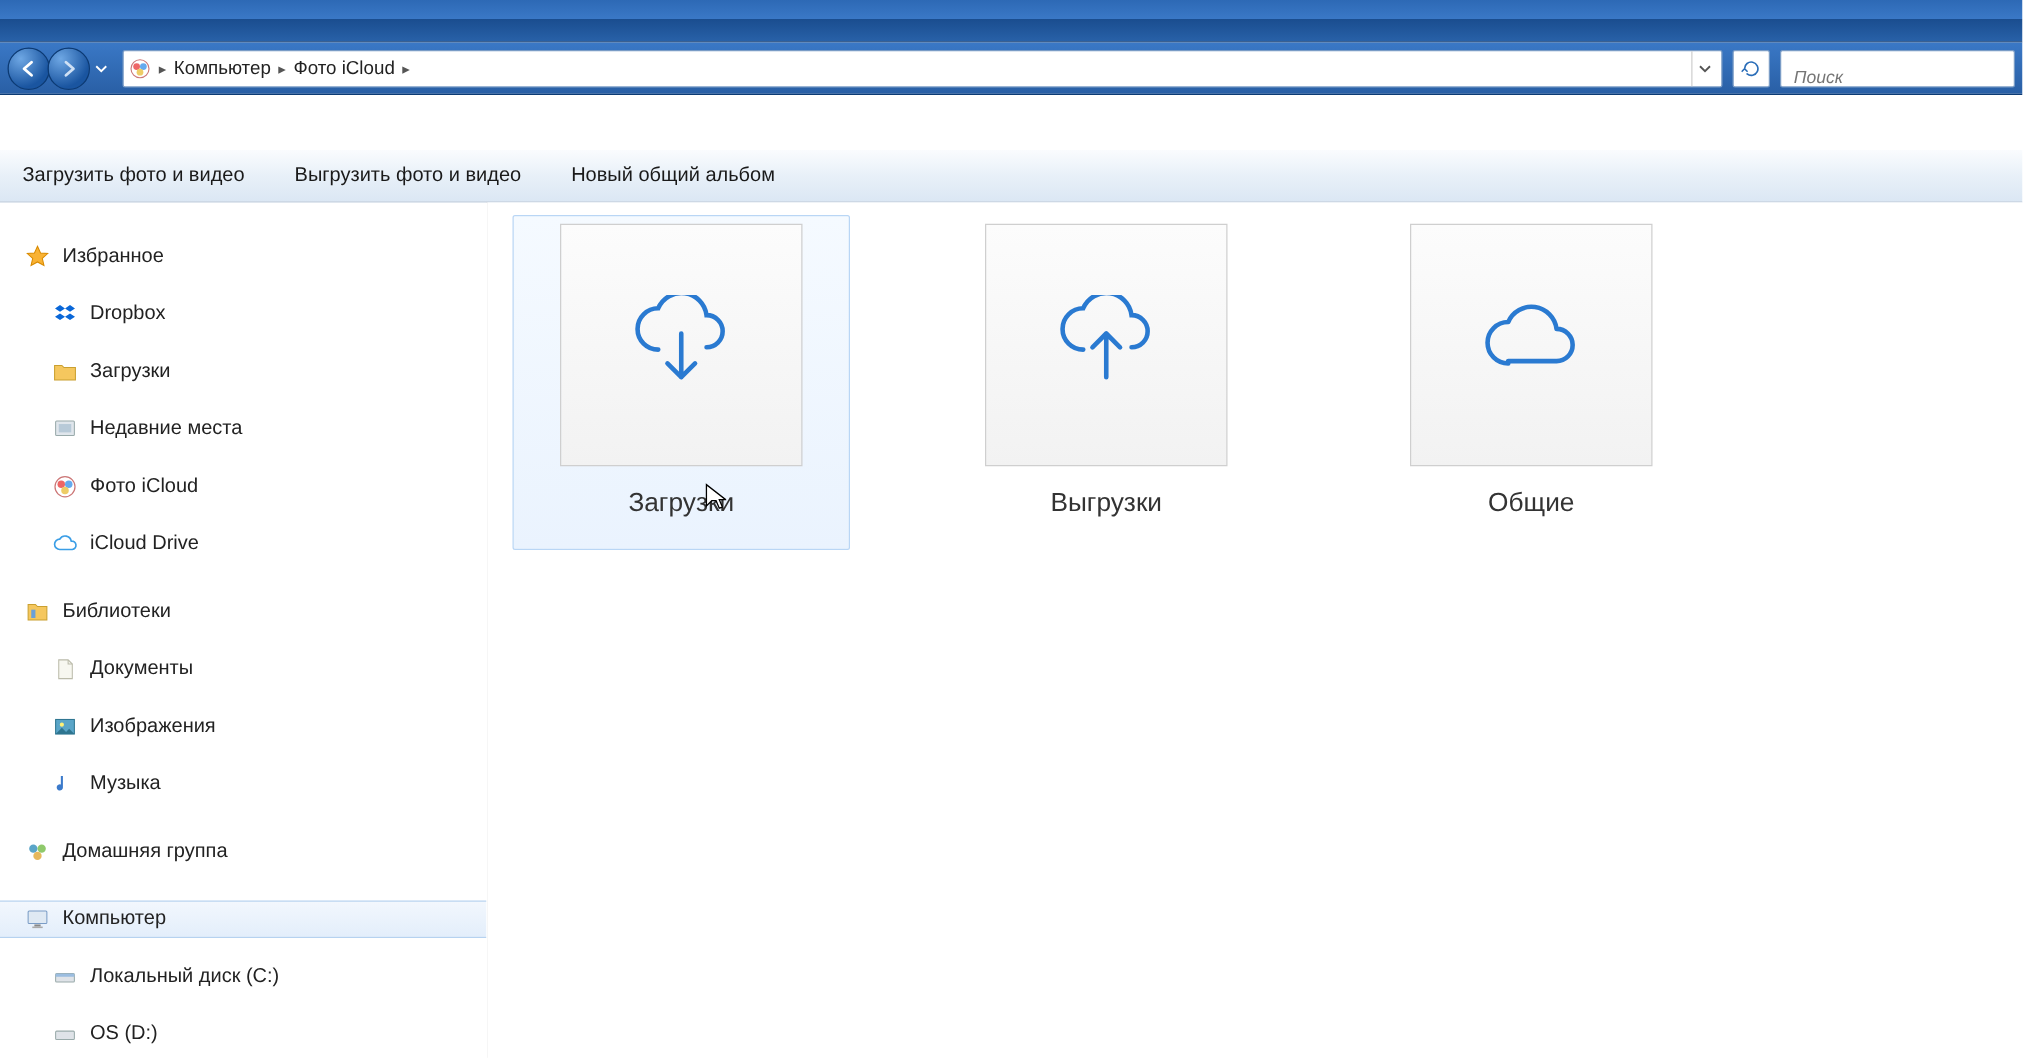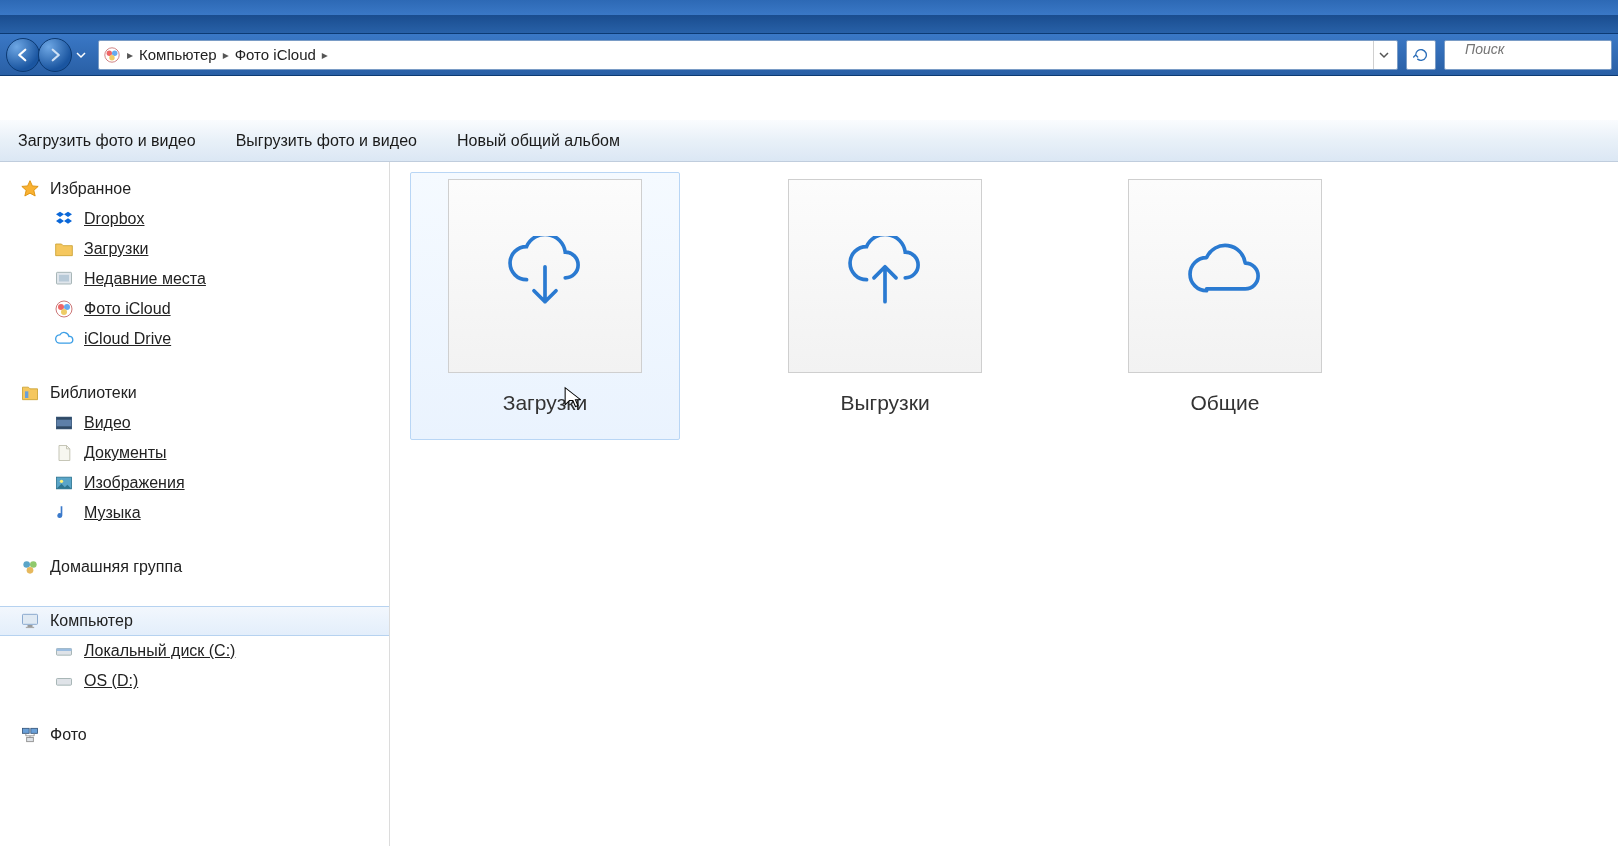--- a/index.html
+++ b/index.html
@@ -54,22 +54,22 @@
   .crumb-end-dd {
     margin-left:auto; width:20px; height:100%; display:flex; align-items:center; justify-content:center;
     border-left:1px solid #d0d0d0; cursor:pointer;
   }
   .refresh-btn {
     width:30px; height:30px;
     background:#fff; border:1px solid #7a9cc6; border-radius:2px;
     display:flex; align-items:center; justify-content:center; cursor:pointer;
   }
   .search-box {
-    width:168px; height:30px; background:#fff; border:1px solid #7a9cc6; border-radius:2px;
-    display:flex; align-items:flex-start; padding:0 20px;
+    width:188px; height:30px; background:#fff; border:1px solid #7a9cc6; border-radius:2px;
+    display:flex; align-items:flex-end; padding:0 10px;
   }
   .search-box input {
     border:none; outline:none; width:100%; font-style:italic; color:#888; font-size:14px;
     background:transparent;
   }
   
   
   .command-bar {
     height: 42px;
     background: linear-gradient(to bottom, #fafcfe 0%, #e8f0f8 50%, #dbe7f4 100%);
@@ -89,24 +89,24 @@
     border-right: 1px solid #dcdcdc;
     padding-top: 12px;
     overflow-y:auto;
   }
   .nav-group { margin-bottom: 24px; }
   .nav-header, .nav-item {
     display:flex; align-items:center; gap:10px;
     height:30px;
     padding-left: 20px;
     cursor:pointer;
-    font-size:16px; color:#222;
+    font-size:16px; color:#222;margin-top:16px;
   }
   .nav-header { font-size:16px; }
-  .nav-item { padding-left: 54px; text-decoration: underline; }
+  .nav-item { padding-left: 42px; }
   .nav-item.selected, .nav-header.selected {
     background: linear-gradient(to bottom, #f2f7fd, #e3eefb);
     border:1px solid #b6d2f0;
     border-left:none; border-right:none;
   }
   .nav-pane .ico { width:20px; height:20px; display:flex; align-items:center; justify-content:center; flex:0 0 20px; }
   .nav-pane .ico svg { width:20px; height:20px; }
   
   
   .content-pane {
@@ -271,30 +271,20 @@
             <svg viewBox="0 0 24 24">
               <path d="M3 5h7l2 2h9v13H3z" fill="#f5c75e" stroke="#caa030"></path>
               <rect x="6" y="10" width="4" height="8" fill="#6aa0d8"></rect>
             </svg>
           </span>
         <span>Библиотеки</span>
       </div>
       <div class="nav-item">
         <span class="ico">
             <svg viewBox="0 0 24 24">
-              <rect x="3" y="5" width="18" height="14" fill="#5d7fa8" stroke="#33547a"></rect>
-              <rect x="3" y="5" width="18" height="3" fill="#2f4965"></rect>
-              <rect x="3" y="16" width="18" height="3" fill="#2f4965"></rect>
-            </svg>
-          </span>
-        <span>Видео</span>
-      </div>
-      <div class="nav-item">
-        <span class="ico">
-            <svg viewBox="0 0 24 24">
               <path d="M6 3h9l4 4v14H6z" fill="#f7f7f0" stroke="#bba"></path>
               <path d="M15 3v4h4" fill="none" stroke="#bba"></path>
             </svg>
           </span>
         <span>Документы</span>
       </div>
       <div class="nav-item">
         <span class="ico">
             <svg viewBox="0 0 24 24">
               <rect x="3" y="5" width="18" height="14" fill="#5aa5c8" stroke="#2e7590"></rect>

